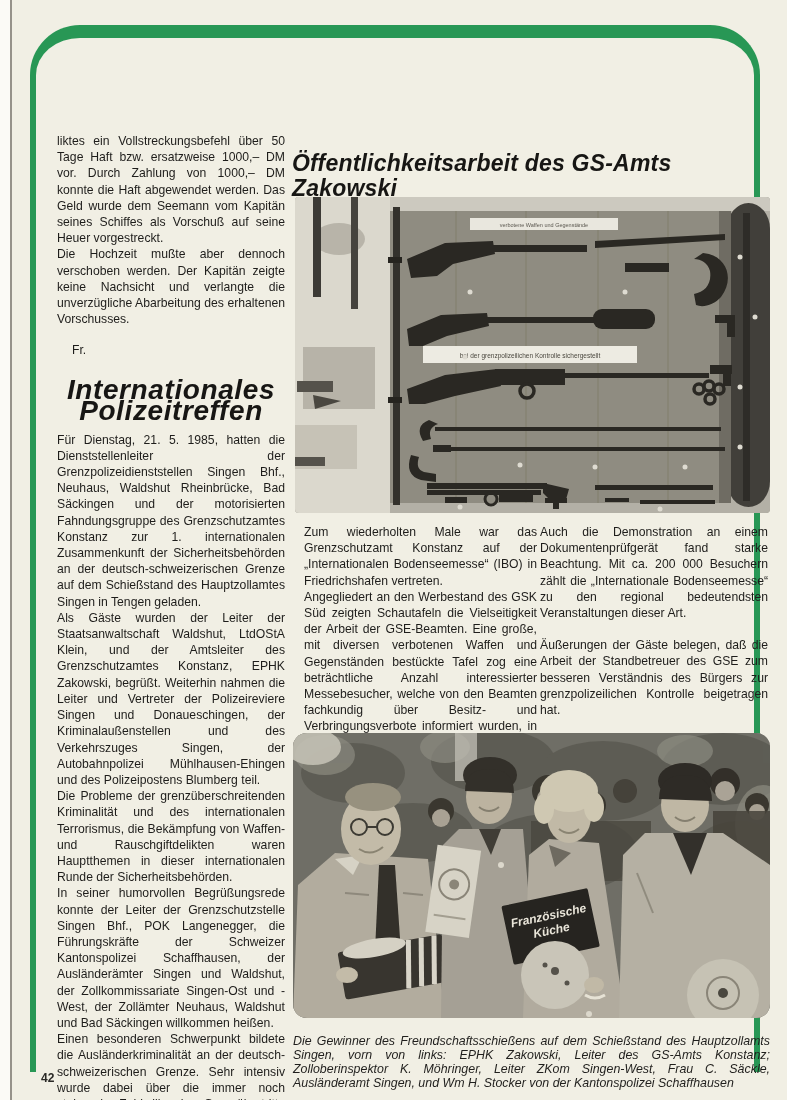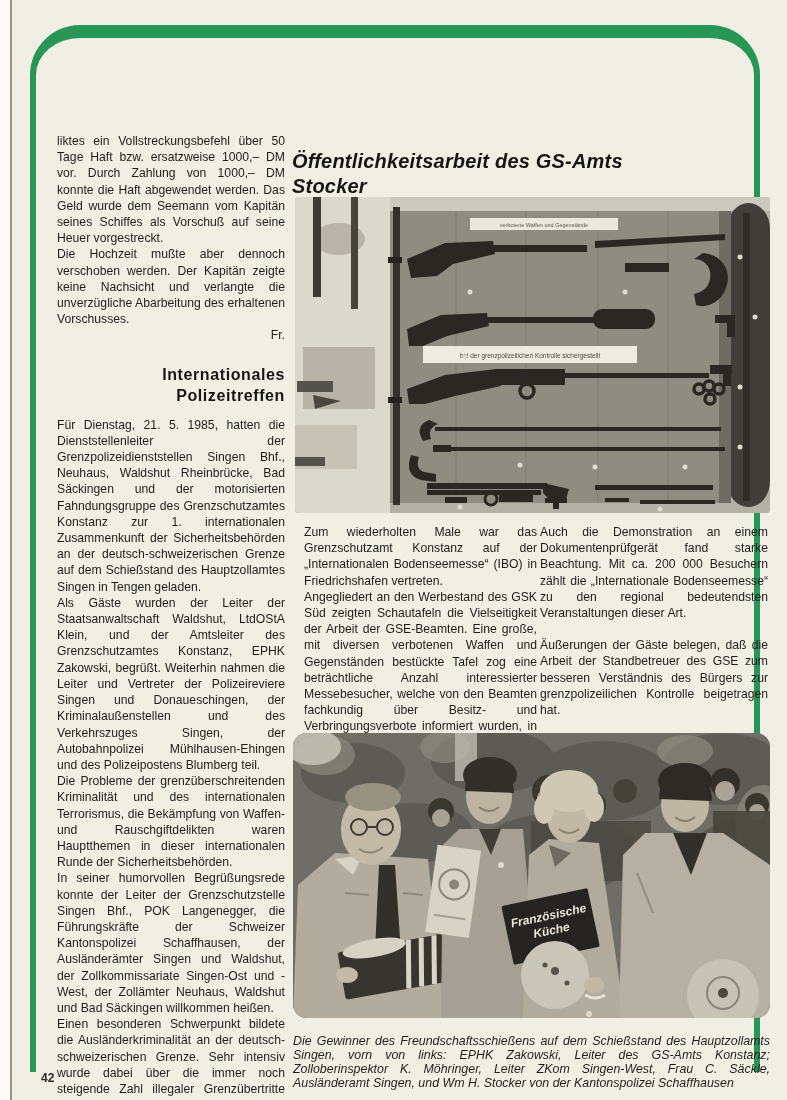--- a/index.html
+++ b/index.html
@@ -17,28 +17,28 @@
     position:absolute;left:30px;top:25px;width:730px;height:1047px;
     border-style:solid;border-color:#289755;
     border-width:13px 6px 0 6px;
     border-radius:50px 50px 0 0;
     box-sizing:border-box;
   }
   
   .col{position:absolute;font-size:12.2px;line-height:16.2px;text-align:justify;hyphens:auto;-webkit-hyphens:auto;}
   .col p{margin:0;}
   .left-col{left:57px;top:133px;width:228px;}
-  .sig{display:block;text-align:right;margin:0;}
+  .sig{display:block;margin:15px;}
   .section-heading{
-    font-weight:bold;font-size:16px;line-height:21.5px;
-    letter-spacing:.6px;margin:20px 0 10px 0;color:#171614;text-align:right;
+    font-style:italic;font-weight:bold;font-size:28px;line-height:21.5px;
+    letter-spacing:.6px;margin:20px 0 10px 0;color:#171614;text-align:center;
   }
   .article-title{
     position:absolute;left:292px;top:136px;width:478px;
-    font-style:italic;font-weight:bold;font-size:20px;line-height:25px;
+    font-style:italic;font-weight:bold;font-size:23px;line-height:25px;
     letter-spacing:.2px;color:#171614;
   }
   .photo{position:absolute;overflow:hidden;background:#9b988f;}
   .photo-weapons{left:295px;top:197px;width:475px;height:316px;border-radius:4px;}
   .photo-people{left:293px;top:733px;width:477px;height:285px;border-radius:14px;}
   .mid-col{left:304px;top:524px;width:233px;}
   .right-col{left:540px;top:524px;width:228px;}
   .right-col p + p{margin-top:16px;}
   .caption{
     position:absolute;left:293px;top:1022px;width:477px;
@@ -68,21 +68,21 @@
   <p>Für Dienstag, 21. 5. 1985, hatten die Dienststellenleiter der Grenzpolizeidienststellen Singen Bhf., Neuhaus, Waldshut Rheinbrücke, Bad Säckingen und der motorisierten Fahndungsgruppe des Grenzschutzamtes Konstanz zur 1. internationalen Zusammenkunft der Sicherheitsbehörden an der deutsch-schweizerischen Grenze auf dem Schießstand des Hauptzollamtes Singen in Tengen geladen.</p>
       <p>Als Gäste wurden der Leiter der Staatsanwaltschaft Waldshut, LtdOStA Klein, und der Amtsleiter des Grenzschutzamtes Konstanz, EPHK Zakowski, begrüßt. Weiterhin nahmen die Leiter und Vertreter der Polizeireviere Singen und Donaueschingen, der Kriminalaußenstellen und des Verkehrszuges Singen, der Autobahnpolizei Mühlhausen-Ehingen und des Polizeipostens Blumberg teil.</p>
       <p>Die Probleme der grenzüberschreitenden Kriminalität und des internationalen Terrorismus, die Bekämpfung von Waffen- und Rauschgiftdelikten waren Hauptthemen in dieser internationalen Runde der Sicherheitsbehörden.</p>
       <p>In seiner humorvollen Begrüßungsrede konnte der Leiter der Grenzschutzstelle Singen Bhf., POK Langenegger, die Führungskräfte der Schweizer Kantonspolizei Schaffhausen, der Ausländerämter Singen und Waldshut, der Zollkommissariate Singen-Ost und -West, der Zollämter Neuhaus, Waldshut und Bad Säckingen willkommen heißen.</p>
       <p>Einen besonderen Schwerpunkt bildete die Ausländerkriminalität an der deutsch-schweizerischen Grenze. Sehr intensiv wurde dabei über die immer noch steigende Zahl illegaler Grenzübertritte von Asylbewerbern der Bundesrepublik in die Schweiz, die ständigen Verstöße gegen aufenthaltsrechtliche Bestimmungen, den Mißbrauch von Ausweispapieren und die Schleusung von Ausländern diskutiert.</p>
     </div>
 
 </div>
 
 <h1 class="article-title"><span>Öffentlichkeitsarbeit des GS-Amts</span><br>
-<span>Stocker</span></h1>
+<span>Zakowski</span></h1>
 
 <div class="photo photo-weapons">
   <svg width="475" height="316" viewBox="0 0 475 316">
     <rect x="0" y="0" width="475" height="316" fill="#b3b0a6"></rect>
     <rect x="0" y="0" width="475" height="14" fill="#ccc9bf"></rect>
     <rect x="0" y="0" width="95" height="316" fill="#dbd8cd"></rect>
     <rect x="8" y="150" width="72" height="62" fill="#b7b3a8"></rect>
     <rect x="0" y="228" width="62" height="44" fill="#c6c2b6"></rect>
     <rect x="2" y="184" width="36" height="11" fill="#55524b"></rect>
     <rect x="0" y="260" width="30" height="9" fill="#55524b"></rect>

